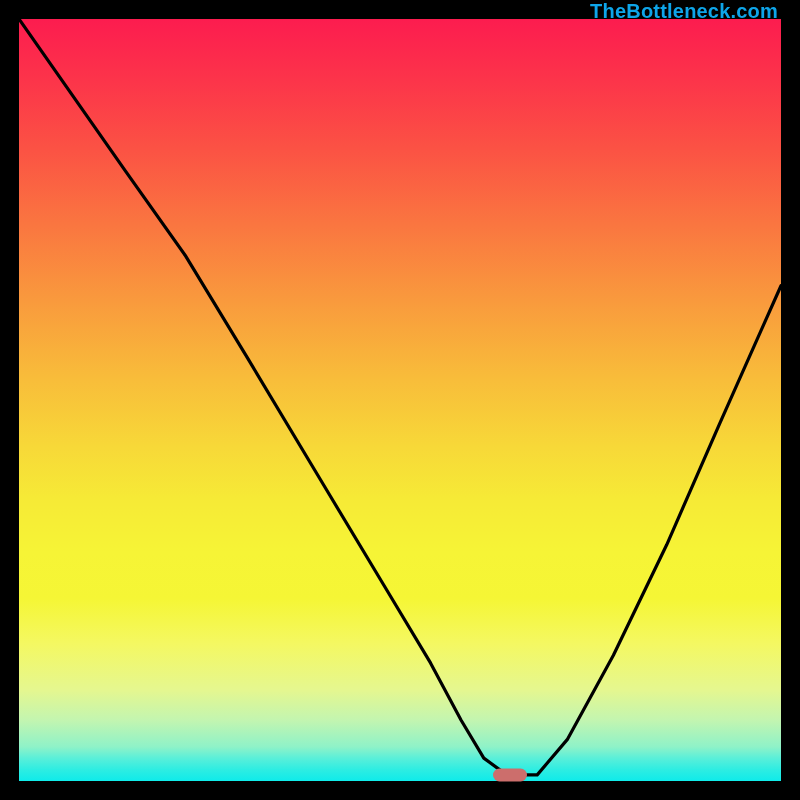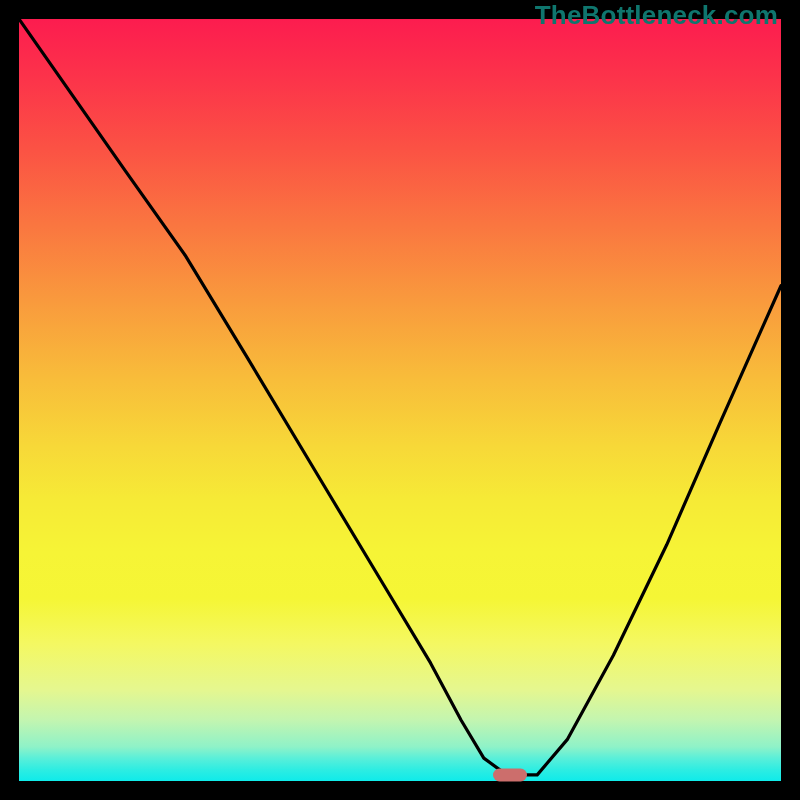--- a/index.html
+++ b/index.html
@@ -49,23 +49,23 @@
     height: 13px;
     background: #cc6e6c;
     border-radius: 7px / 7px;
     transform: translate(-50%, -50%);
   }
   .attribution {
     position: absolute;
     top: 0px;
     right: 22px;
     font-family: Arial, Helvetica, sans-serif;
-    font-size: 26px;
+    font-size: 20px;
     font-weight: 600;
-    color: #0f766e;
+    color: #0ea5e9;
     letter-spacing: 0.2px;
   }
 </style>
 </head>
 <body>
 
 <div class="chart-wrap">
   <div class="plot-area">
 
     <svg class="curve-svg" viewBox="0 0 762 762" preserveAspectRatio="none">

